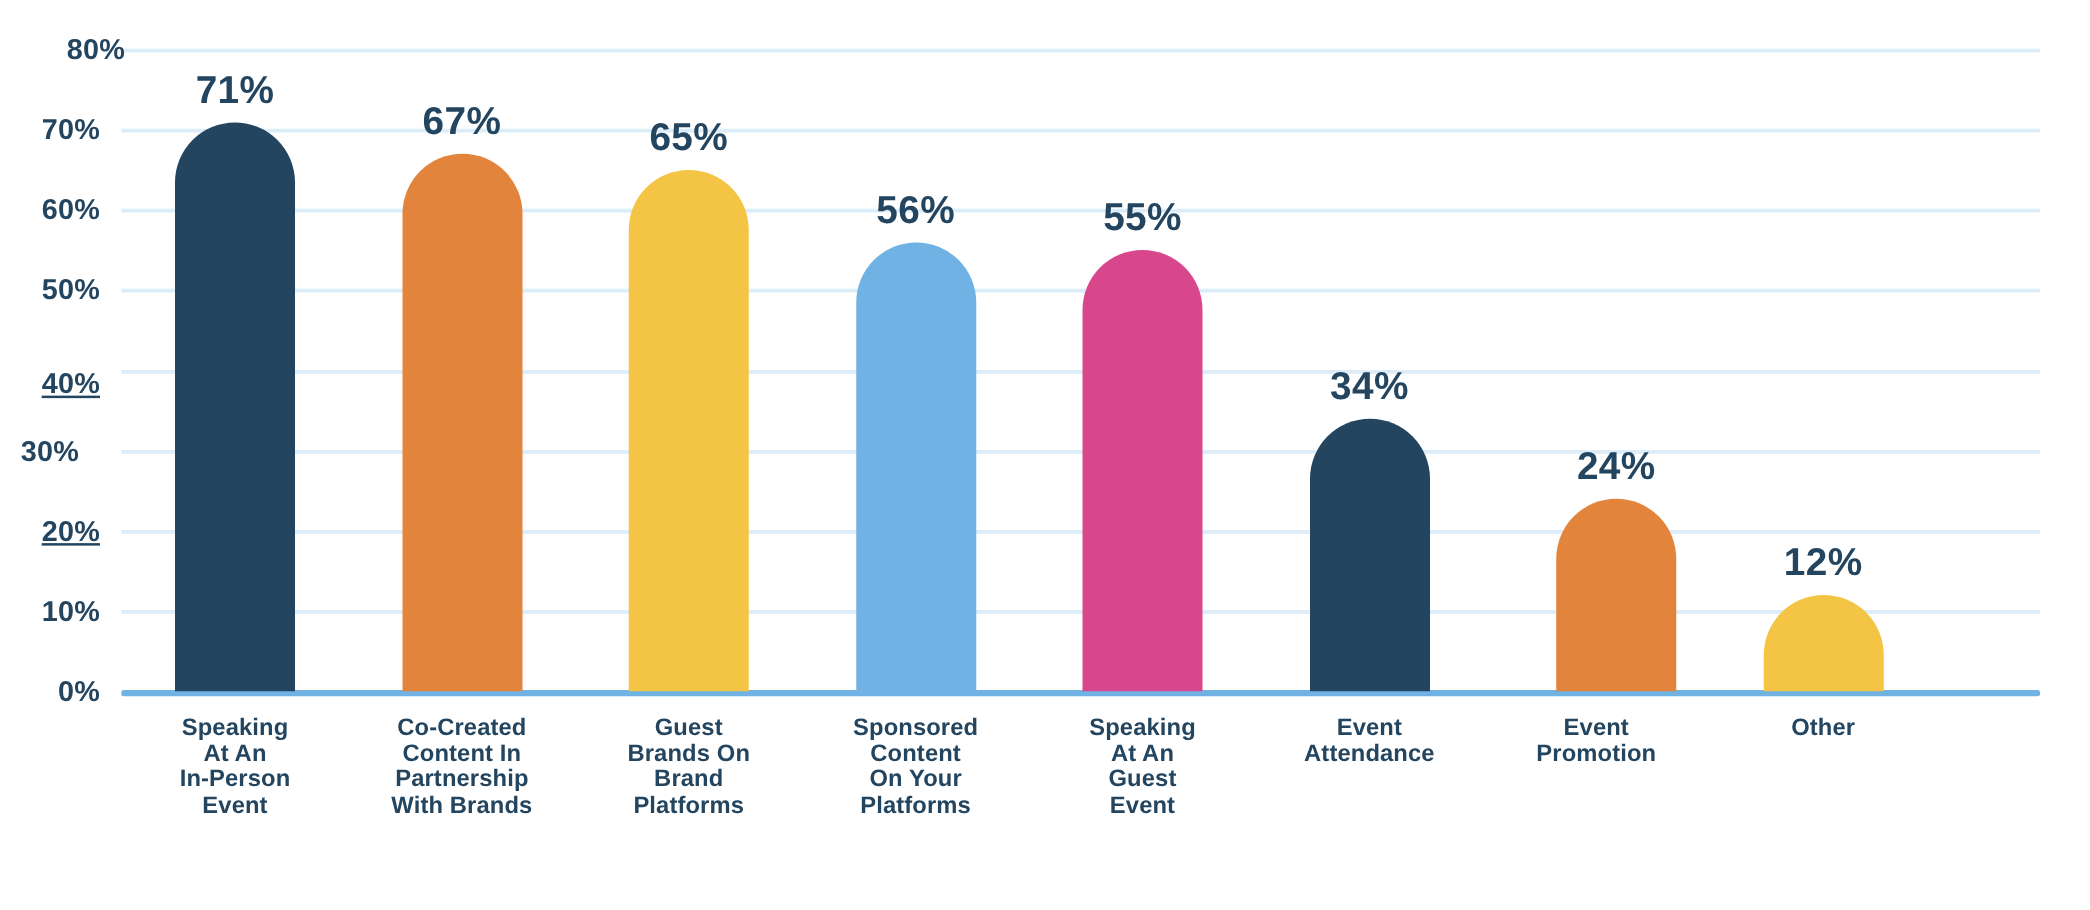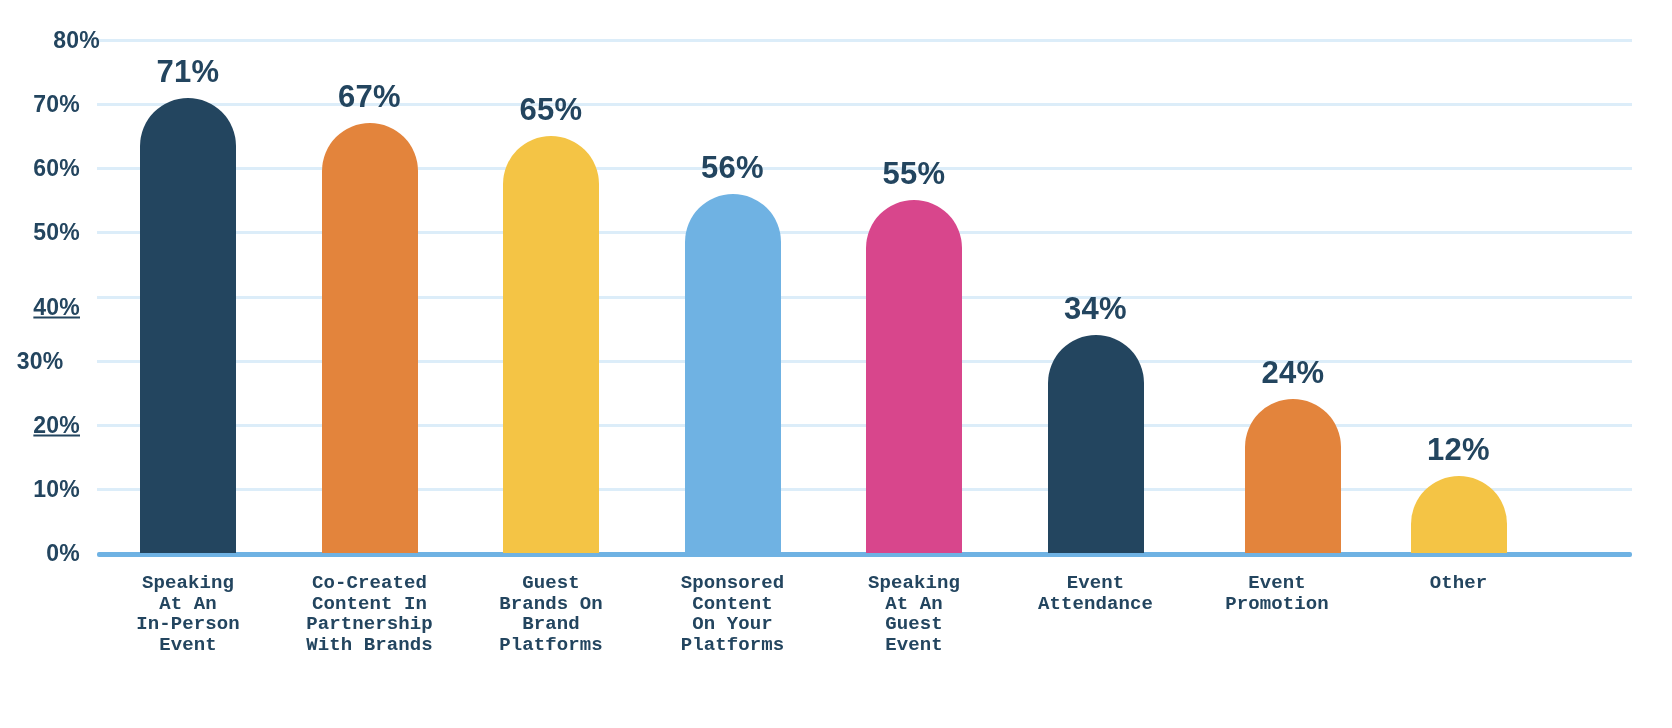--- a/index.html
+++ b/index.html
@@ -97,21 +97,20 @@
     top: 573px;
     text-align: center;
     font-size: 19px;
     font-weight: 700;
     line-height: 1.08;
     color: #23455F;
     letter-spacing: 0.1px;
   }
   .x-label span {
     display: block;
-    font-family: Liberation Mono, monospace;
   }
 </style>
 </head>
 <body>
 
 <div id="chart-root">
   <div class="plot-area">
     <div id="gridlines">
         <div class="axis-baseline" style="top: 552px;"></div>
         <div class="gridline" style="top: 487.875px;"></div>

